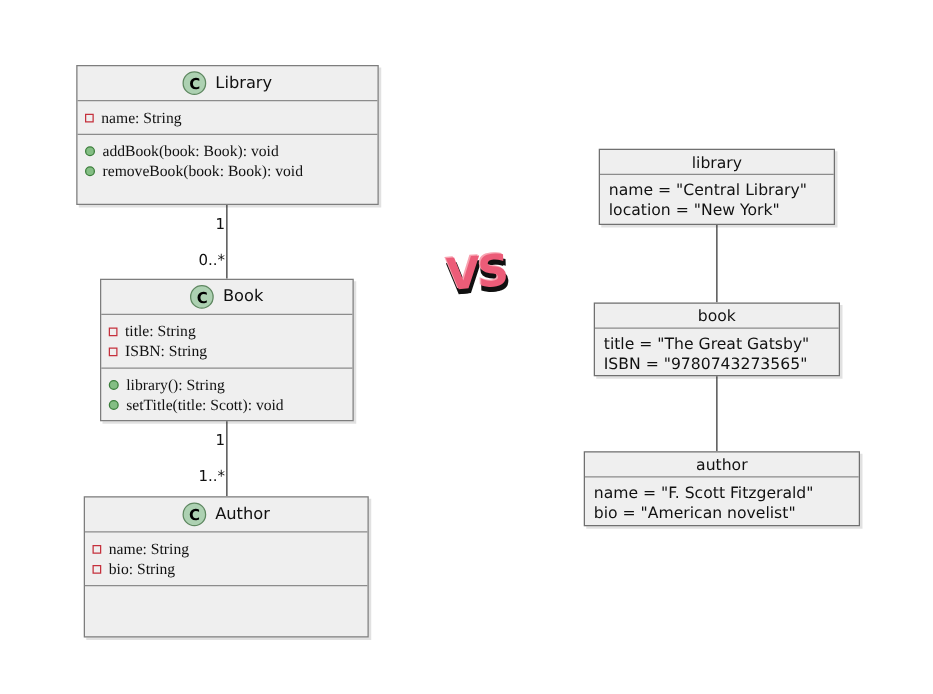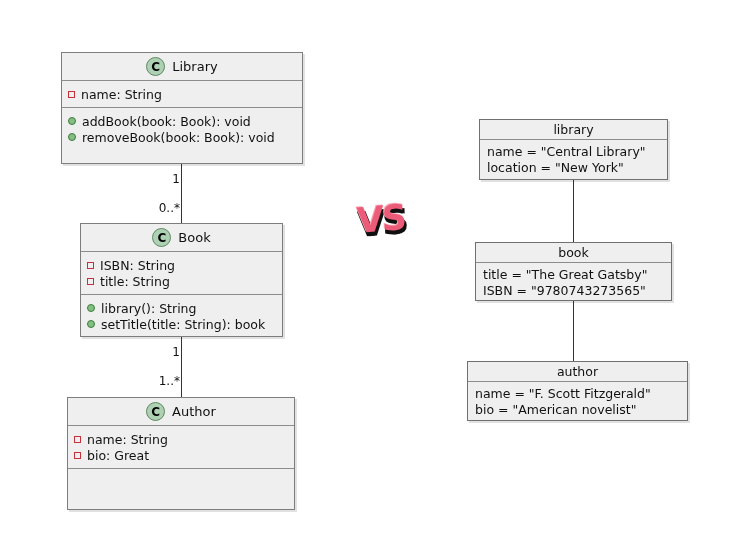--- a/index.html
+++ b/index.html
@@ -36,21 +36,21 @@
     width: 19px; height: 19px;
     border-radius: 50%;
     background: #add1b2;
     border: 1px solid #5e8760;
     color: #000;
     font-weight: bold;
     font-size: 12px;
     display: flex; align-items: center; justify-content: center;
     line-height: 1;
   }
-  .cls-section { padding: 5px 6px; }
+  .cls-section { padding: 5px 6px; font-family: Liberation Serif, serif; }
   .cls-section.attrs { border-bottom: 1px solid #8c8c8c; }
   .member {
     display: flex;
     align-items: center;
     gap: 6px;
     height: 16px;
     white-space: nowrap;
   }
   .sq-icon {
     width: 7px; height: 7px;
@@ -152,56 +152,56 @@
   <span class="mult" style="right:566px; top:201px;">0..*</span>
 
   <div class="uml-class" style="left:80px; top:223px; width:203px; height:114px;">
     <div class="cls-header">
       <span class="c-icon">C</span>
       <span class="cls-title">Book</span>
     </div>
     <div class="cls-section attrs">
       <div class="member">
         <span class="sq-icon"></span>
+        <span>title: String</span>
+      </div>
+      <div class="member">
+        <span class="sq-icon"></span>
         <span>ISBN: String</span>
       </div>
-      <div class="member">
-        <span class="sq-icon"></span>
-        <span>title: String</span>
-      </div>
     </div>
     <div class="cls-section methods">
       <div class="member">
         <span class="dot-icon"></span>
         <span>library(): String</span>
       </div>
       <div class="member">
         <span class="dot-icon"></span>
-        <span>setTitle(title: String): book</span>
+        <span>setTitle(title: Scott): void</span>
       </div>
     </div>
   </div>
 
   <div class="edge-v" style="left:181px; top:337px; height:60px;"></div>
   <span class="mult" style="right:566px; top:345px;">1</span>
   <span class="mult" style="right:566px; top:374px;">1..*</span>
 
   <div class="uml-class" style="left:67px; top:397px; width:228px; height:113px;">
     <div class="cls-header">
       <span class="c-icon">C</span>
       <span class="cls-title">Author</span>
     </div>
     <div class="cls-section attrs">
       <div class="member">
         <span class="sq-icon"></span>
         <span>name: String</span>
       </div>
       <div class="member">
         <span class="sq-icon"></span>
-        <span>bio: Great</span>
+        <span>bio: String</span>
       </div>
     </div>
   </div>
 
   <div class="vs">VS</div>
 
   <div class="obj-box" style="left:479px; top:119px; width:189px; height:61px;">
     <div class="obj-header">library</div>
     <div class="obj-body">
       <div class="slot">name = "Central Library"</div>

